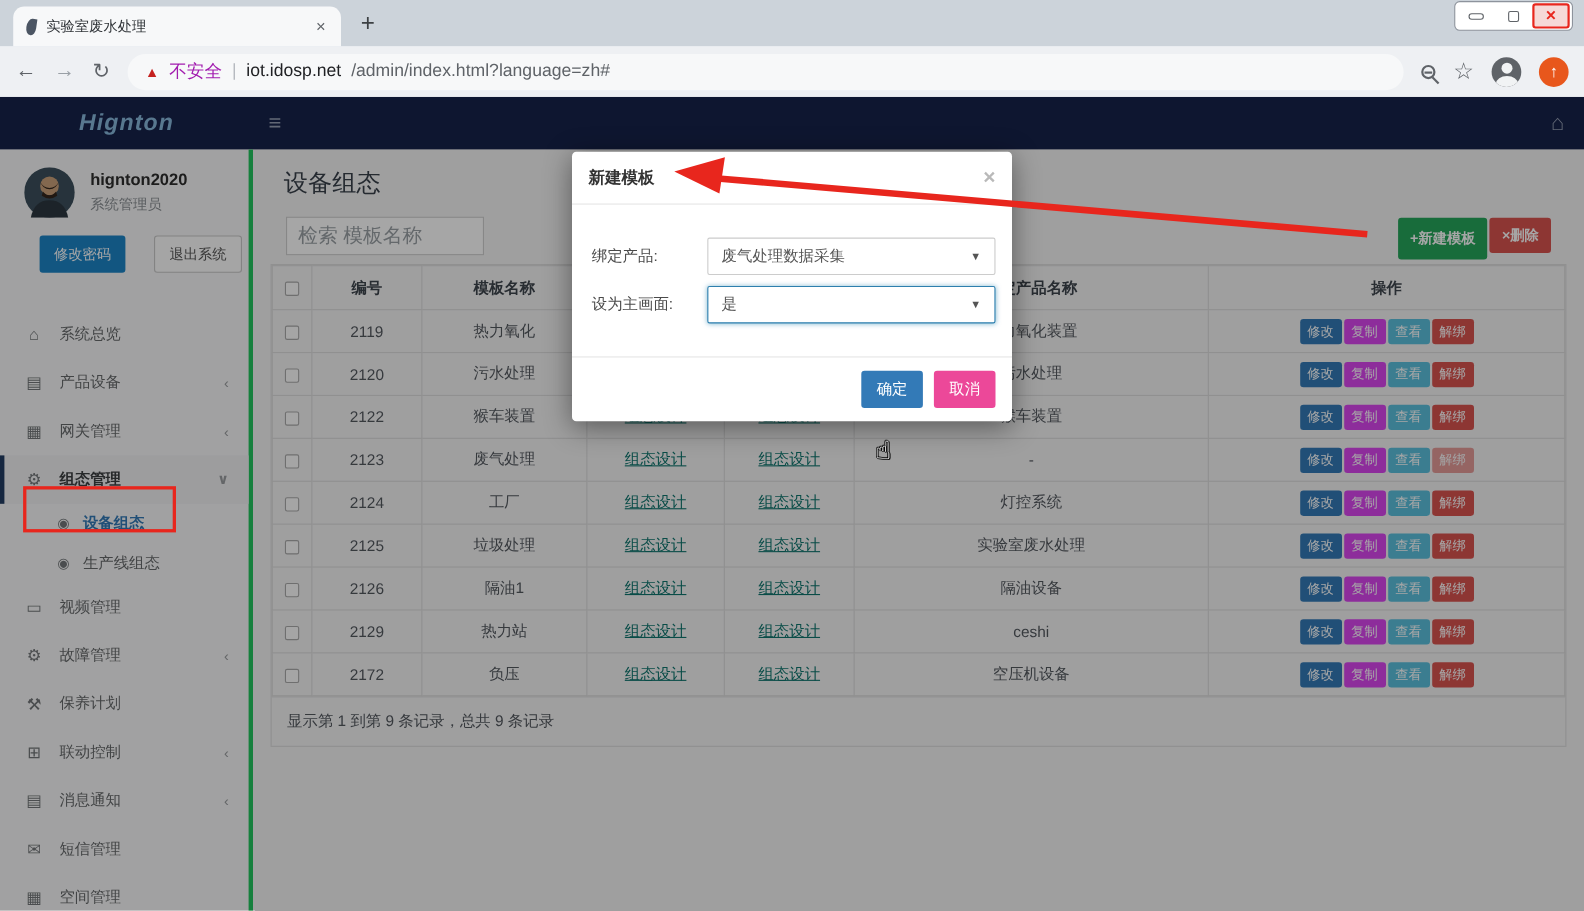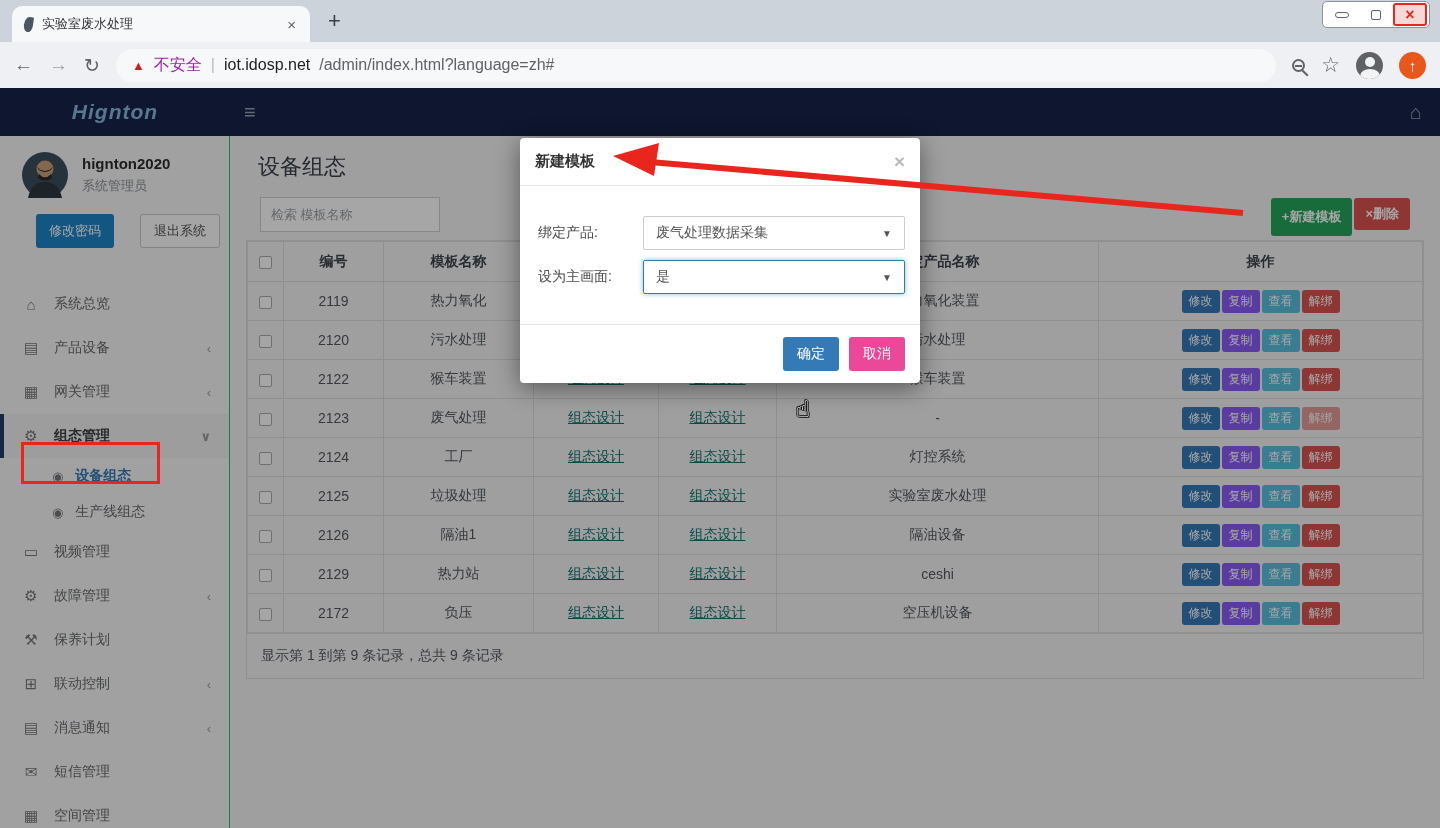--- a/index.html
+++ b/index.html
@@ -42,53 +42,53 @@
   .upd{width:27px;height:27px;border-radius:50%;background:#e8571c;color:#fff;display:flex;align-items:center;justify-content:center;font-size:15px;font-weight:bold;}
 
   
   .app{position:absolute;top:88px;left:0;width:1440px;height:740px;background:#f3f3f4;}
   .topnav{position:absolute;top:0;left:0;right:0;height:48px;background:#16224a;}
   .logo{position:absolute;left:0;top:0;width:230px;height:48px;display:flex;align-items:center;justify-content:center;
         color:#88b8dc;font-size:21px;font-weight:bold;font-style:italic;letter-spacing:1px;}
   .hamburger{position:absolute;left:244px;top:13px;color:#97a0b5;font-size:20px;}
   .nav-home{position:absolute;right:18px;top:13px;color:#97a0b5;font-size:20px;}
 
-  .sidebar{position:absolute;top:48px;left:0;width:230px;height:692px;background:#f8f8f9;border-right:1px solid #22c55e;}
+  .sidebar{position:absolute;top:48px;left:0;width:230px;height:692px;background:#f8f8f9;border-right:4px solid #22c55e;}
   .userblk{display:flex;gap:14px;padding:16px 0 0 22px;align-items:center;}
   .u-name{font-size:15px;font-weight:bold;color:#2d2d2d;}
   .u-role{font-size:13px;color:#8a8f94;margin-top:5px;}
   .sb-btns{display:flex;gap:26px;padding:16px 0 0 36px;}
   .btn-pass{background:#1c84c6;color:#fff;border:none;font-size:13px;padding:7px 13px;border-radius:3px;}
   .btn-logout{background:#fdfdfd;color:#555;border:1px solid #c9c9c9;font-size:13px;padding:7px 13px;border-radius:3px;}
   .menu{margin-top:34px;}
   .m-item{height:44px;display:flex;align-items:center;padding-left:22px;gap:14px;color:#676a6c;font-size:14px;position:relative;}
   .m-item .mi{width:18px;text-align:center;font-size:15px;color:#73777a;}
   .m-item .chev{position:absolute;right:18px;font-size:13px;color:#9a9da0;}
   .m-item.active{border-left:4px solid #223c63;padding-left:18px;background:#f1f1f3;color:#3c3f41;font-weight:bold;}
   .m-sub{height:36px;display:flex;align-items:center;padding-left:52px;gap:12px;font-size:14px;color:#676a6c;}
   .m-sub .mi{font-size:13px;color:#73777a;}
   .m-sub.sel .lbl{color:#337ab7;text-decoration:underline;font-weight:bold;}
 
   .content{position:absolute;top:48px;left:230px;width:1210px;height:692px;background:#f4f4f5;}
   .page-title{position:absolute;left:28px;top:16px;font-size:22px;color:#39414b;}
   .search-input{position:absolute;left:30px;top:61px;width:180px;height:35px;border:1px solid #d0d0d0;
-        background:#fff;padding:0 10px;font-size:13px;color:#555;font-family:inherit;}
+        background:#fff;padding:0 10px;font-size:18px;color:#555;font-family:inherit;}
   .search-input::placeholder{color:#9aa0a5;}
   .top-btns{position:absolute;right:30px;top:62px;display:flex;gap:2px;}
   .btn-new{background:#26a65b;color:#fff;border:none;height:38px;padding:0 11px;font-size:13px;font-weight:bold;border-radius:3px;}
   .btn-del{background:#d9534f;color:#fff;border:none;height:32px;padding:0 11px;font-size:13px;font-weight:bold;border-radius:3px;}
   .panel{position:absolute;left:16px;right:16px;top:104px;border:1px solid #ddd;}
   table{width:100%;border-collapse:collapse;table-layout:fixed;}
   th{height:40px;font-size:14px;color:#3e454d;border:1px solid #ddd;font-weight:bold;text-align:center;}
   td{height:39px;font-size:14px;color:#54595f;border:1px solid #ddd;text-align:center;}
   .cbx{display:inline-block;width:13px;height:13px;border:1px solid #ababab;border-radius:2px;background:#fdfdfd;vertical-align:middle;}
   .cfg-link{color:#0f766e;text-decoration:underline;font-size:14px;}
   .acts{display:inline-flex;gap:2px;}
   .act{color:#fff;font-size:12px;padding:3px 7px;border-radius:3px;white-space:nowrap;}
-  .act.a0{background:#337ab7;} .act.a1{background:#8b5cf6;} .act.a2{background:#5bc0de;} .act.a3{background:#d9534f;}
+  .act.a0{background:#337ab7;} .act.a1{background:#d946ef;} .act.a2{background:#5bc0de;} .act.a3{background:#d9534f;}
   .act.disabled{opacity:.55;}
   .tfoot{padding:13px 14px;font-size:14px;color:#54595f;border-top:1px solid #ddd;}
 
   
   .overlay{position:absolute;top:88px;left:0;width:1440px;height:740px;background:rgba(0,0,0,.35);z-index:10;}
   .modal{position:absolute;left:520px;top:138px;width:400px;z-index:20;background:#fff;border-radius:4px;
          box-shadow:0 5px 25px rgba(0,0,0,.45);}
   .mhead{display:flex;align-items:center;padding:14px 15px;border-bottom:1px solid #e5e5e5;}
   .mtitle{font-size:15px;font-weight:bold;color:#333;}
   .mclose{margin-left:auto;color:#b9b9b9;font-size:19px;font-weight:bold;line-height:1;}

